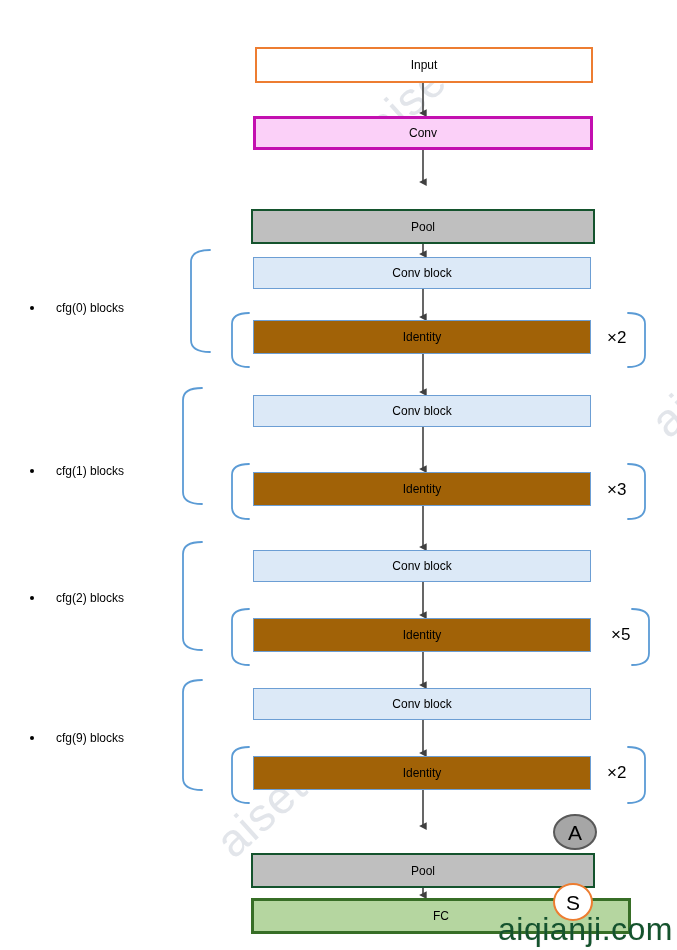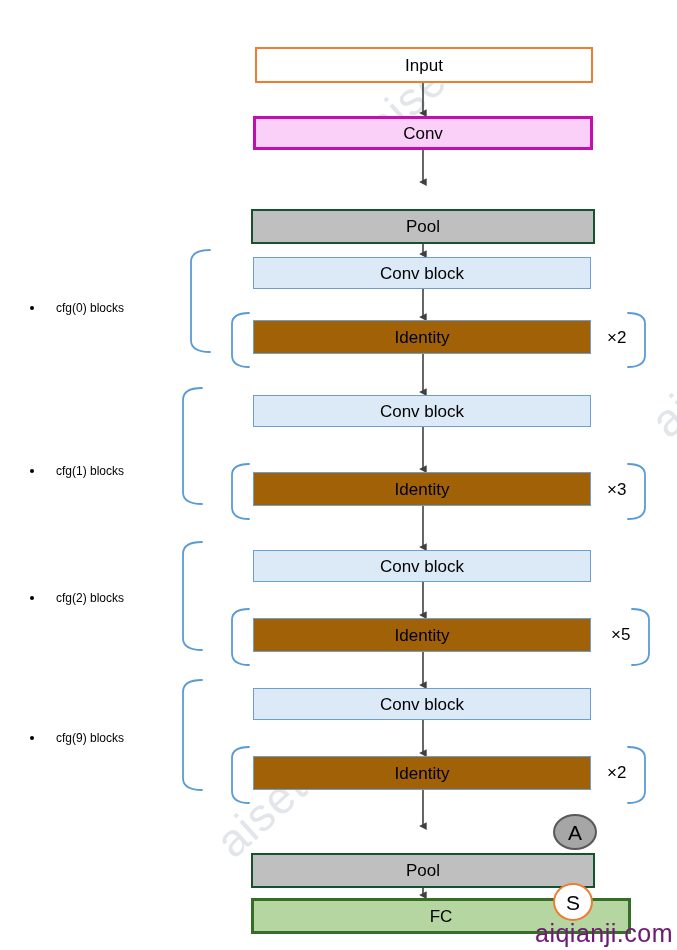--- a/index.html
+++ b/index.html
@@ -34,37 +34,37 @@
     transform-origin: left top;
     white-space: nowrap;
     user-select: none;
     pointer-events: none;
   }
   .wm-corner {
     position: absolute;
     right: 4px;
     bottom: 2px;
     font-family: "Liberation Sans", sans-serif;
-    font-size: 25px;
-    color: #701a75;
+    font-size: 32px;
+    color: #14532d;
     letter-spacing: 0.5px;
     white-space: nowrap;
     user-select: none;
     pointer-events: none;
     text-shadow: 0 0 1px rgba(160,160,160,0.35);
   }
 
   
   .node {
     position: absolute;
     box-sizing: border-box;
     display: flex;
     align-items: center;
     justify-content: center;
-    font-size: 17px;
+    font-size: 12px;
     line-height: 1;
     white-space: nowrap;
   }
 
   .node-input {
     background: #ffffff;
     border: 2px solid #ed7d31;
   }
   .node-conv {
     background: #fbd0f8;

